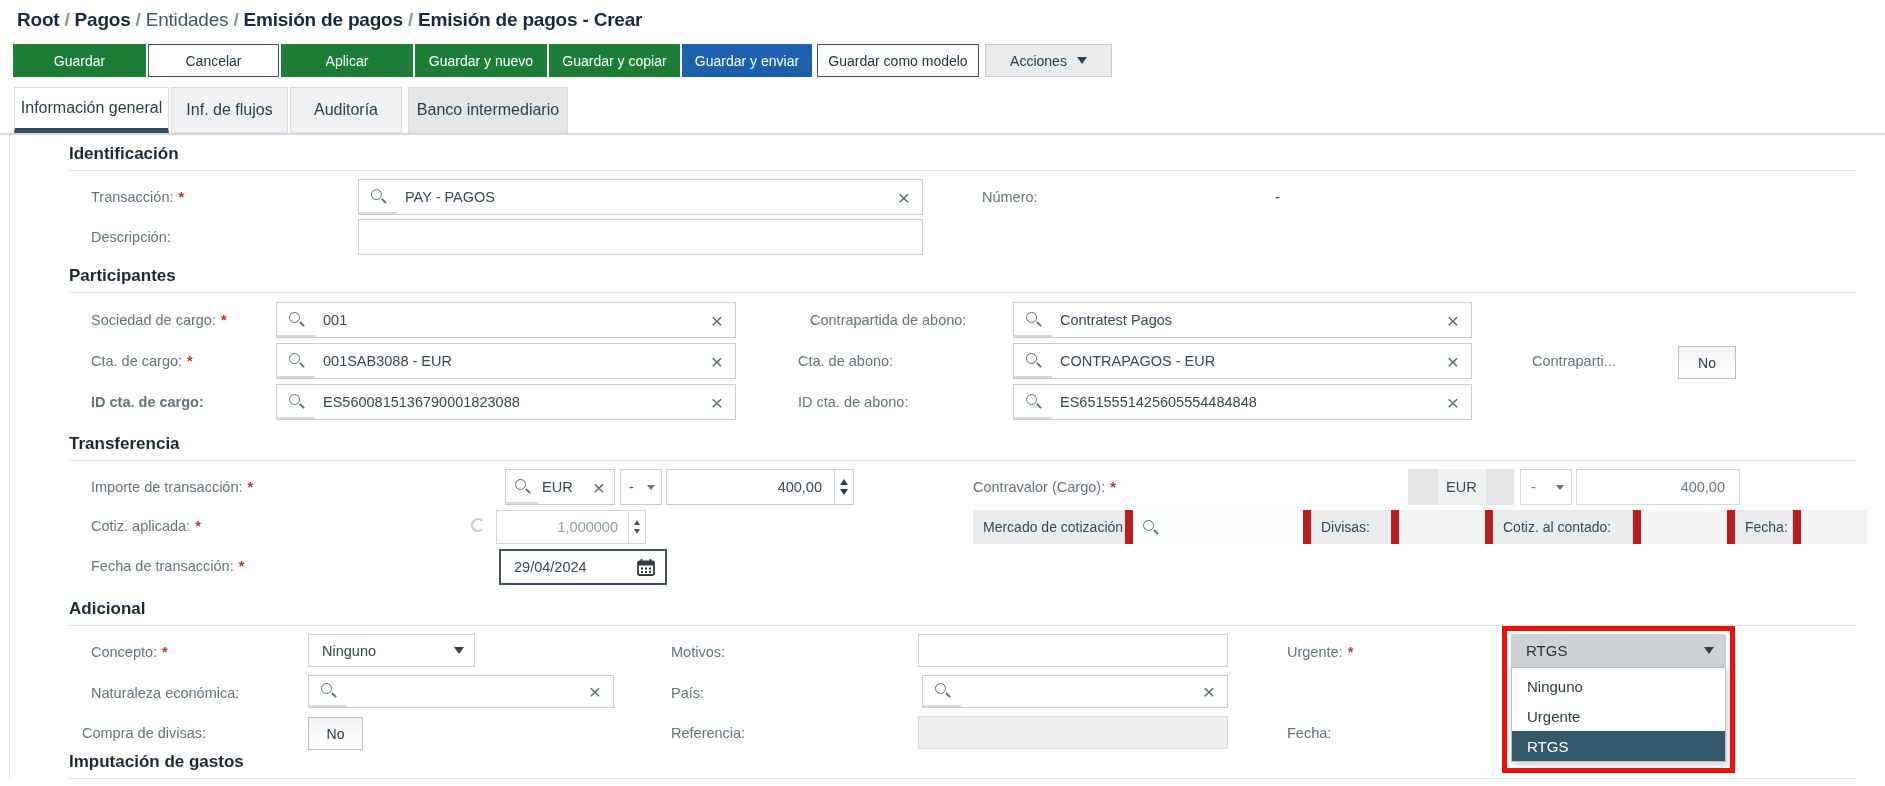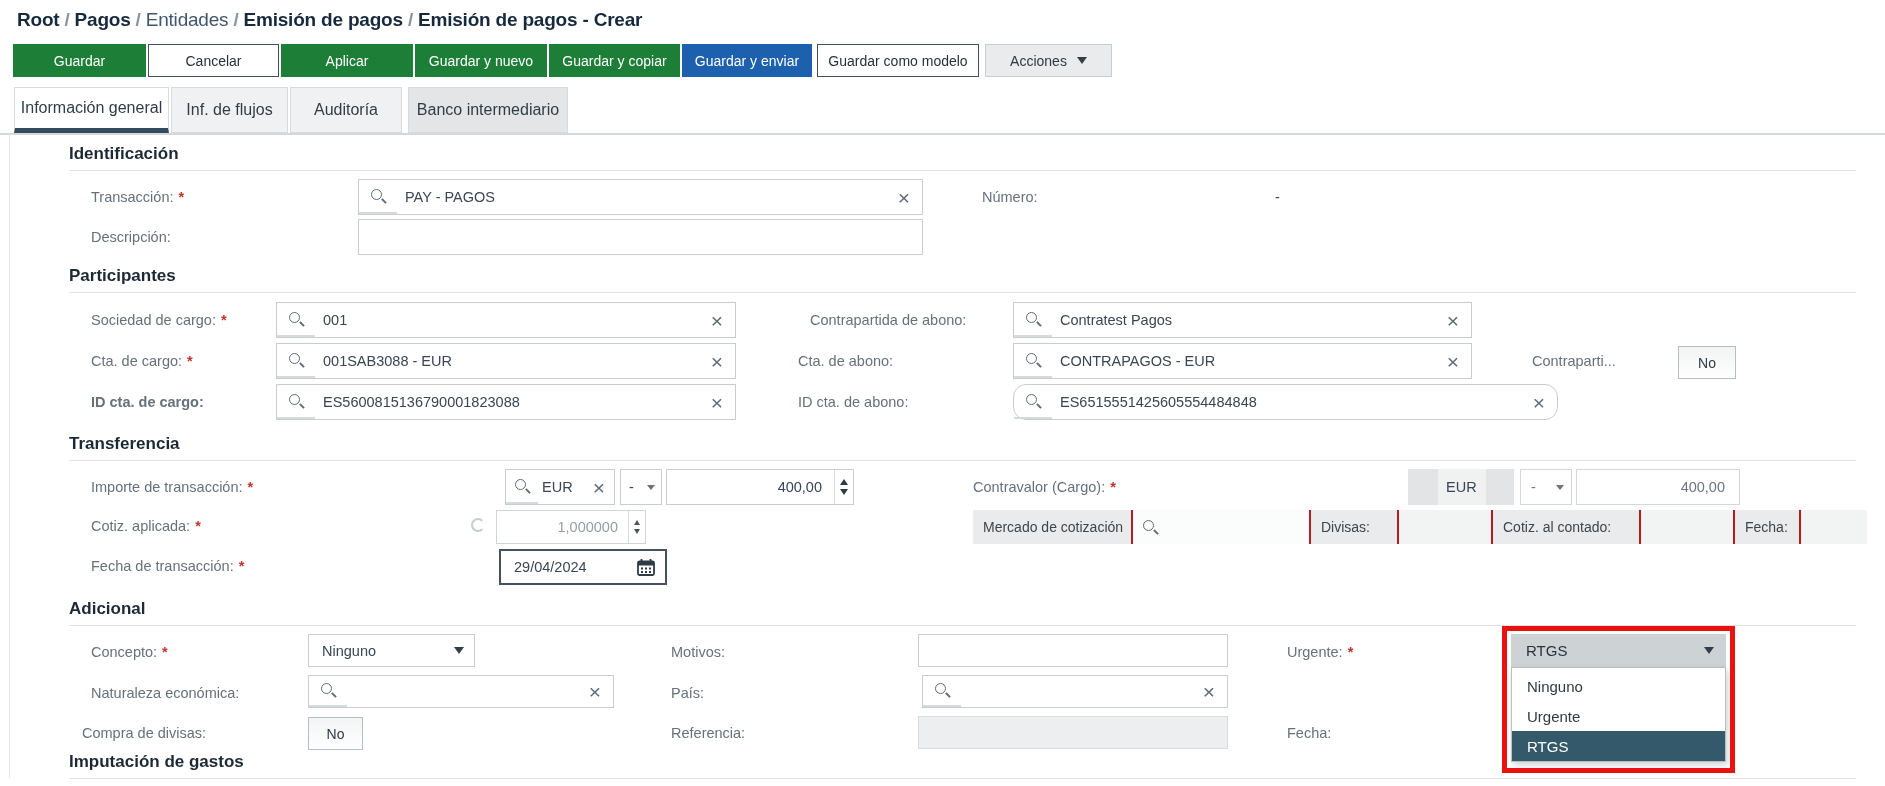--- a/index.html
+++ b/index.html
@@ -67,21 +67,21 @@
 
   .refresh{position:absolute;width:14px;height:14px;border:2.5px solid #c6ccd0;border-radius:50%;
            border-right-color:transparent;box-sizing:border-box;}
 
   .nobtn{position:absolute;background:linear-gradient(#f2f3f4,#ffffff);border:1px solid #b7bdc2;
          display:flex;align-items:center;justify-content:center;font-size:14px;color:#2c3a46;cursor:pointer;}
 
   
   .strip{position:absolute;display:flex;align-items:stretch;background:#e9ebec;}
   .scell{display:flex;align-items:center;padding:0 10px;font-size:14px;color:#3a4650;
-         background:#e9ebec;border-right:2px solid #b91c1c;box-sizing:border-box;white-space:nowrap;flex:none;}
+         background:#e9ebec;border-right:8px solid #b91c1c;box-sizing:border-box;white-space:nowrap;flex:none;}
   .scell.value{background:#f2f3f3;}
   .scell.search{background:#fbfcfc;}
 
   
   .ddsel{position:absolute;background:#cdd2d5;display:flex;align-items:center;cursor:pointer;}
   .ddsel .fval{padding-left:15px;font-size:15px;color:#27333d;}
   .ddl{position:absolute;background:#fff;border:1px solid #b8bec3;box-shadow:2px 3px 7px rgba(0,0,0,.18);
        box-sizing:border-box;}
   .ddi{height:30px;display:flex;align-items:center;padding-left:15px;font-size:15px;color:#2e3a44;cursor:pointer;}
   .ddi.selected{background:#33596b;color:#fff;}
@@ -210,21 +210,21 @@
 
   <div class="lbl" style="left:91px;top:394px;font-weight:bold;">ID cta. de cargo:</div>
   <div class="fld" style="left:276px;top:384px;width:460px;height:36px;">
     <span class="mag">
         <span class="icon-search"></span>
       </span>
     <span class="fval" style="padding-left:8px;">ES5600815136790001823088</span>
     <span class="xclr">×</span>
   </div>
   <div class="lbl" style="left:798px;top:394px;">ID cta. de abono:</div>
-  <div class="fld" style="left:1013px;top:384px;width:545px;height:36px;border-radius:13px;">
+  <div class="fld" style="left:1013px;top:384px;width:459px;height:36px;">
     <span class="mag">
         <span class="icon-search"></span>
       </span>
     <span class="fval" style="padding-left:8px;">ES6515551425605554484848</span>
     <span class="xclr">×</span>
   </div>
 
   <div class="sect" style="left:69px;top:434px;">Transferencia</div>
   <div class="hr" style="left:69px;top:460px;width:1787px;"></div>
 

